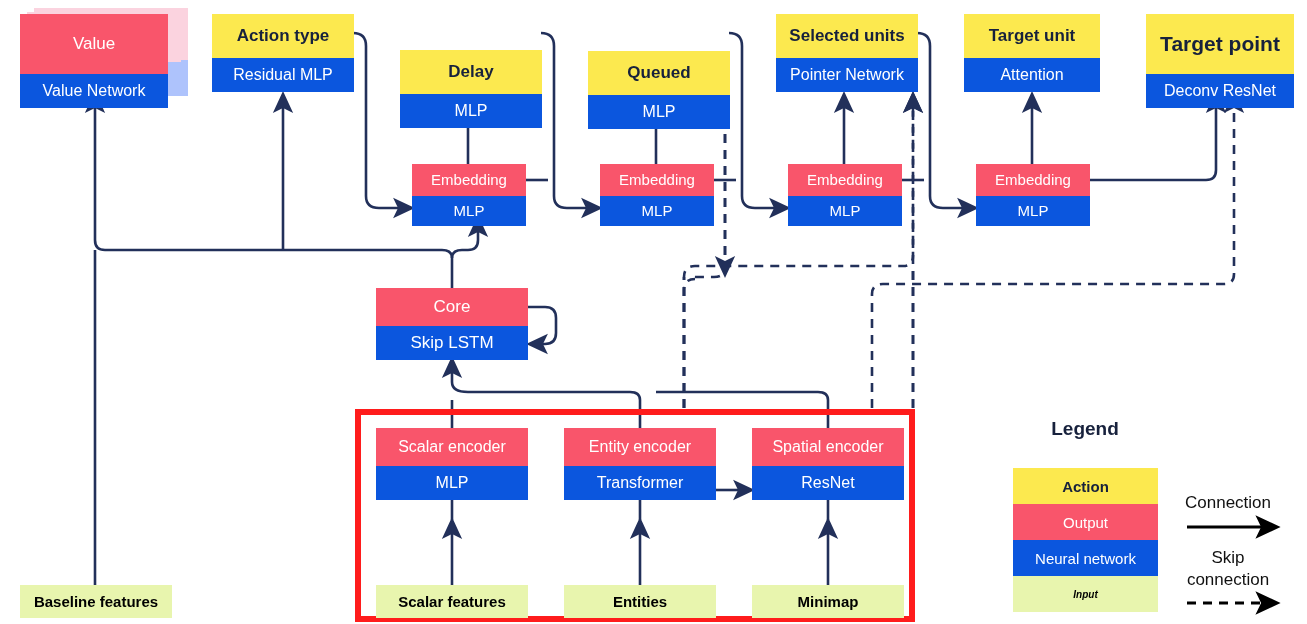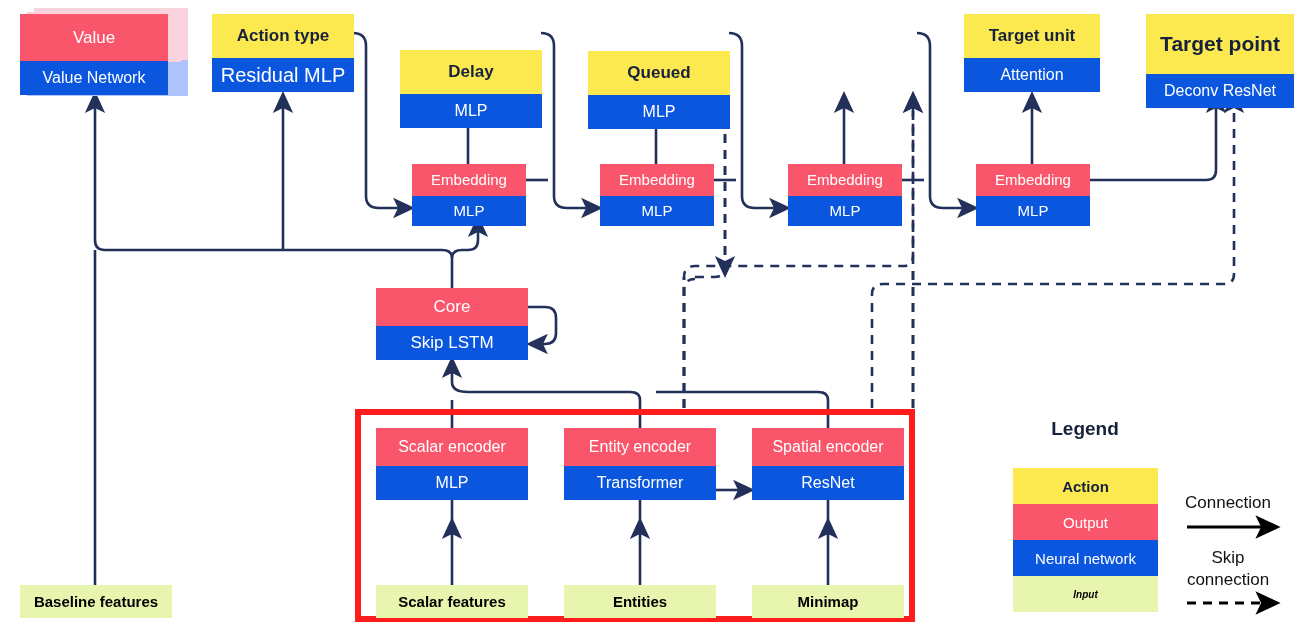--- a/index.html
+++ b/index.html
@@ -111,39 +111,43 @@
     </g>
   </svg>
 
   <div class="stack" style="left:20px;top:8px;width:168px;height:88px;">
     <div class="s1" style="left:14px;top:0;width:154px;height:52px;"></div>
     <div class="s2" style="left:14px;top:52px;width:154px;height:36px;"></div>
     <div class="s1" style="left:7px;top:4px;width:154px;height:50px;"></div>
     <div class="s2" style="left:7px;top:54px;width:154px;height:34px;"></div>
   </div>
   <div class="blk" style="left:20px;top:14px;width:148px;height:78px;">
-    <div class="tier t-output" style="height:47px;font-size:17px;">Value</div>
+    <div class="tier t-output" style="height:60px;font-size:17px;">Value</div>
     <div class="tier t-nn" style="height:34px;font-size:16px;">Value Network</div>
   </div>
 
   <div class="blk" style="left:212px;top:14px;width:142px;height:78px;">
     <div class="tier t-action" style="height:44px;font-size:17px;">Action type</div>
-    <div class="tier t-nn" style="height:34px;font-size:20px;">Residual MLP</div>
+    <div class="tier t-nn" style="height:34px;font-size:16px;">Residual MLP</div>
   </div>
 
   <div class="blk" style="left:400px;top:14px;width:142px;height:78px;">
     <div class="tier t-action" style="height:44px;font-size:17px;margin-top:36px;">Delay</div>
     <div class="tier t-nn" style="height:34px;font-size:16px;">MLP</div>
   </div>
 
   <div class="blk" style="left:588px;top:14px;width:142px;height:78px;margin-top:37px;">
     <div class="tier t-action" style="height:44px;font-size:17px;">Queued</div>
     <div class="tier t-nn" style="height:34px;font-size:16px;">MLP</div>
   </div>
 
+  <div class="blk" style="left:776px;top:14px;width:142px;height:78px;">
+    <div class="tier t-action" style="height:44px;font-size:17px;">Selected units</div>
+    <div class="tier t-nn" style="height:34px;font-size:16px;">Pointer Network</div>
+  </div>
 
   <div class="blk" style="left:964px;top:14px;width:136px;height:78px;">
     <div class="tier t-action" style="height:44px;font-size:17px;">Target unit</div>
     <div class="tier t-nn" style="height:34px;font-size:16px;">Attention</div>
   </div>
 
   <div class="blk" style="left:1146px;top:14px;width:148px;height:78px;">
     <div class="tier t-action" style="height:60px;font-size:21px;">Target point</div>
     <div class="tier t-nn" style="height:34px;font-size:16px;">Deconv ResNet</div>
   </div>

